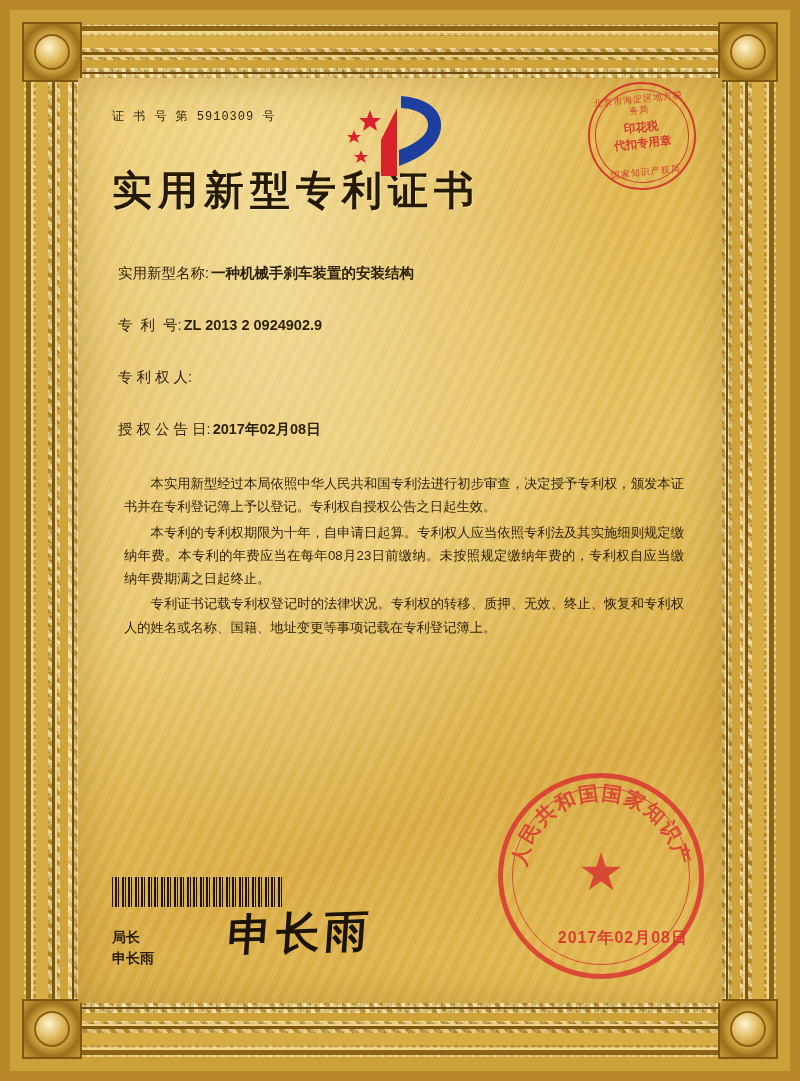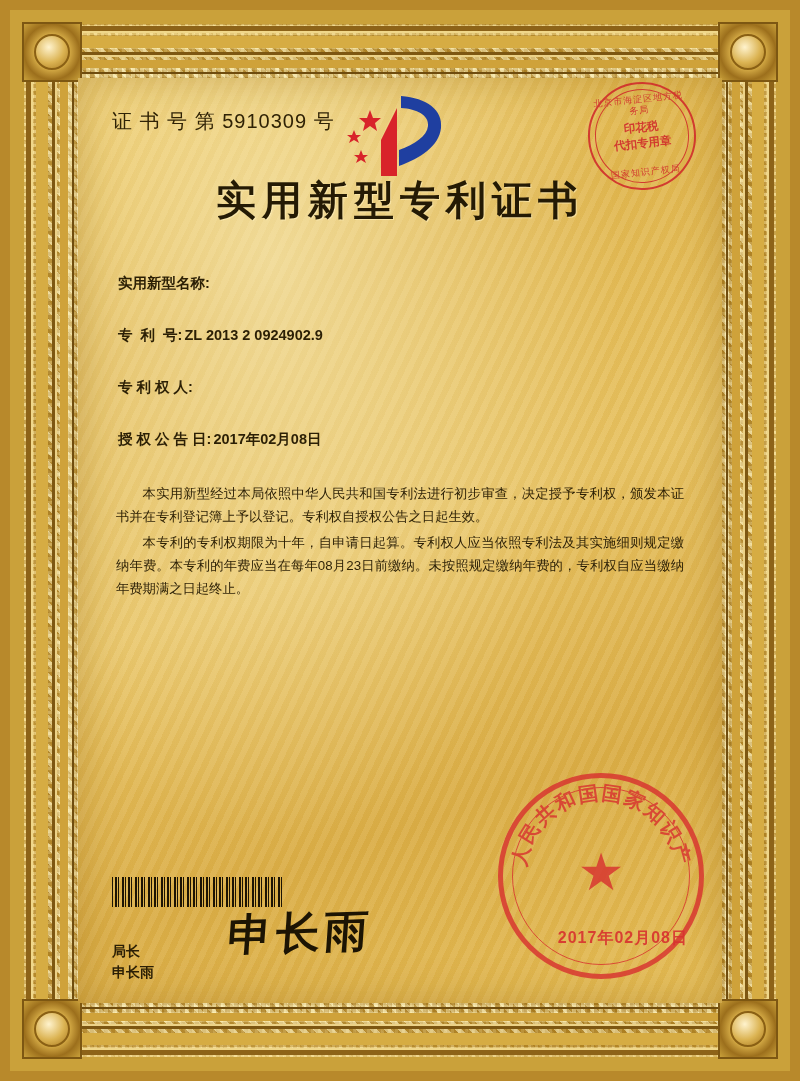--- a/index.html
+++ b/index.html
@@ -100,22 +100,22 @@
   .content {
     position: absolute;
     inset: 0;
     padding: 22px 34px;
     box-sizing: border-box;
     color: #3a2a08;
   }
 
   
   .cert-no {
-    font-family: Liberation Sans, sans-serif;
-    font-size: 20px;
+    font-family: Liberation Mono, monospace;
+    font-size: 12px;
     letter-spacing: 1px;
     color: #2f2205;
     margin-top: 8px;
   }
   .logo {
     position: absolute;
     left: 50%;
     top: 10px;
     transform: translateX(-50%);
     width: 130px;
@@ -162,21 +162,21 @@
     letter-spacing: 1px;
   }
   .tax-stamp .mid {
     font-size: 11.5px;
     font-weight: bold;
     line-height: 1.35;
   }
 
   
   .title {
-    text-align: center;
+    text-align: left;
     font-family: "Liberation Serif", serif;
     font-weight: bold;
     font-size: 40px;
     letter-spacing: 6px;
     color: #241a04;
     margin-top: 38px;
     text-shadow: 1px 1px 0 rgba(255,240,190,0.6);
   }
 
   
@@ -187,60 +187,60 @@
   .field {
     font-family: "Liberation Sans", sans-serif;
     font-size: 14.5px;
     color: #2b1f05;
     margin-bottom: 33px;
     display: flex;
     align-items: baseline;
   }
   .field .lbl {
     white-space: pre;
-    font-weight: bold;
+    font-weight: normal;
   }
   .field .val {
     font-weight: bold;
     margin-left: 2px;
   }
 
   
   .paras {
     margin-top: 6px;
     font-family: "Liberation Sans", sans-serif;
     font-size: 13.3px;
     line-height: 1.75;
     color: #2b1f05;
     text-align: justify;
     padding-right: 4px;
   }
   .paras p {
-    margin: 0 0 2px 4px;
+    margin: 0 0 2px 12px;
     text-indent: 2em;
   }
 
   
   .barcode {
     position: absolute;
     left: 34px;
     bottom: 96px;
     width: 170px;
     height: 30px;
     background:
       repeating-linear-gradient(90deg,
         #1d1403 0 1px, transparent 1px 3px,
         #1d1403 3px 5px, transparent 5px 6px,
         #1d1403 6px 7px, transparent 7px 10px,
         #1d1403 10px 12px, transparent 12px 13px);
   }
   .sign-block {
     position: absolute;
     left: 34px;
-    bottom: 20px;
+    bottom: 34px;
     font-family: "Liberation Sans", sans-serif;
     font-size: 14px;
     font-weight: bold;
     line-height: 1.5;
     color: #2b1f05;
   }
   .signature {
     position: absolute;
     left: 150px;
     bottom: 40px;
@@ -337,37 +337,39 @@
         <div class="mid">印花税</div>
         <div class="mid">代扣专用章</div>
         <div class="arc-bottom">国家知识产权局</div>
       </div>
 
       <div class="title">实用新型专利证书</div>
 
       <div class="fields">
         <div class="field">
           <span class="lbl">实用新型名称:</span>
+          <span class="val">一种机械手刹车装置的安装结构</span>
         </div>
         <div class="field">
           <span class="lbl">专  利  号:</span>
           <span class="val">ZL 2013 2 0924902.9</span>
         </div>
         <div class="field">
           <span class="lbl">专 利 权 人:</span>
         </div>
         <div class="field">
           <span class="lbl">授 权 公 告 日:</span>
           <span class="val">2017年02月08日</span>
         </div>
       </div>
 
       <div class="paras">
         <p>本实用新型经过本局依照中华人民共和国专利法进行初步审查，决定授予专利权，颁发本证书并在专利登记簿上予以登记。专利权自授权公告之日起生效。</p>
         <p>本专利的专利权期限为十年，自申请日起算。专利权人应当依照专利法及其实施细则规定缴纳年费。本专利的年费应当在每年08月23日前缴纳。未按照规定缴纳年费的，专利权自应当缴纳年费期满之日起终止。</p>
+        <p>专利证书记载专利权登记时的法律状况。专利权的转移、质押、无效、终止、恢复和专利权人的姓名或名称、国籍、地址变更等事项记载在专利登记簿上。</p>
       </div>
 
       <div class="barcode"></div>
 
       <div class="sign-block">
         <div>局长</div>
         <div>申长雨</div>
       </div>
 
       <div class="signature">申长雨</div>

